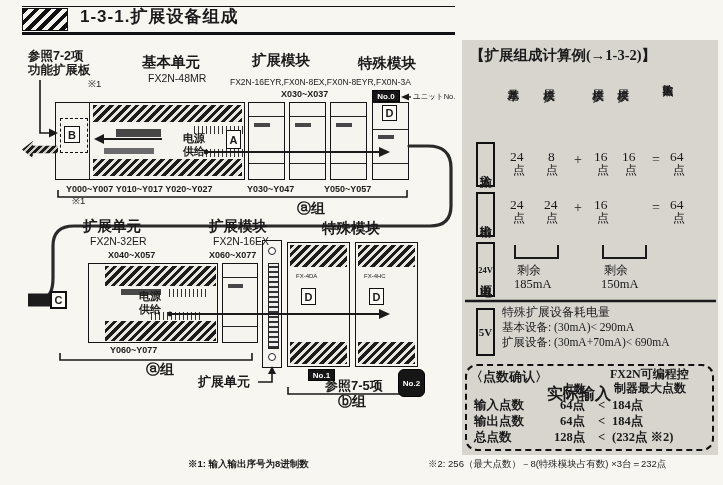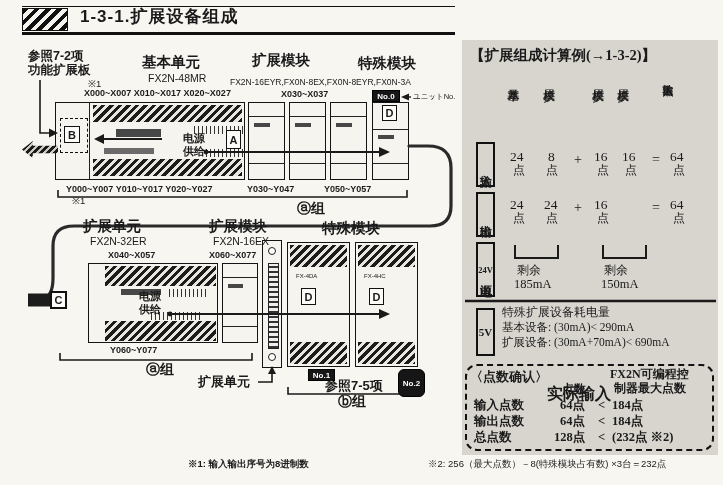--- a/index.html
+++ b/index.html
@@ -45,21 +45,20 @@
   <div class="t b" style="left:80px;top:8px;font-size:17px;letter-spacing:1px;">1-3-1.扩展设备组成</div>
 
   <div class="t b" style="left:28px;top:50px;font-size:12.5px;">参照7-2项</div>
   <div class="t b" style="left:28px;top:64px;font-size:12.5px;">功能扩展板</div>
   <div class="t" style="left:88px;top:79px;font-size:9.5px;">※1</div>
   <div class="t b" style="left:142px;top:55px;font-size:14.5px;">基本单元</div>
   <div class="t" style="left:148px;top:73px;font-size:10.5px;">FX2N-48MR</div>
   <div class="t b" style="left:252px;top:53px;font-size:14.5px;">扩展模块</div>
   <div class="t b" style="left:358px;top:56px;font-size:14.5px;">特殊模块</div>
   <div class="t" style="left:230px;top:78px;font-size:8.5px;">FX2N-16EYR,FX0N-8EX,FX0N-8EYR,FX0N-3A</div>
-  <div class="t b" style="left:84px;top:89px;font-size:9px;">X000~X007 X010~X017 X020~X027</div>
   <div class="t b" style="left:281px;top:90px;font-size:9px;">X030~X037</div>
   <div class="noblk" style="left:372px;top:90px;width:28px;height:12px;">No.0</div>
   <div class="t" style="left:413px;top:93px;font-size:7.5px;">ユニットNo.</div>
 
   <div class="mod" style="left:55px;top:102px;width:190px;height:78px;">
     <div class="abs" style="left:33px;top:0;bottom:0;width:0;border-left:1.2px solid #222;"></div>
     <div class="hatch abs" style="left:37px;top:2px;width:149px;height:17px;"></div>
     <div class="hatch abs" style="left:37px;top:56px;width:149px;height:17px;"></div>
     <div class="bar" style="left:60px;top:26px;width:45px;height:8px;"></div>
     <div class="bar" style="left:48px;top:45px;width:50px;height:6px;background:#6b6b6b;"></div>

